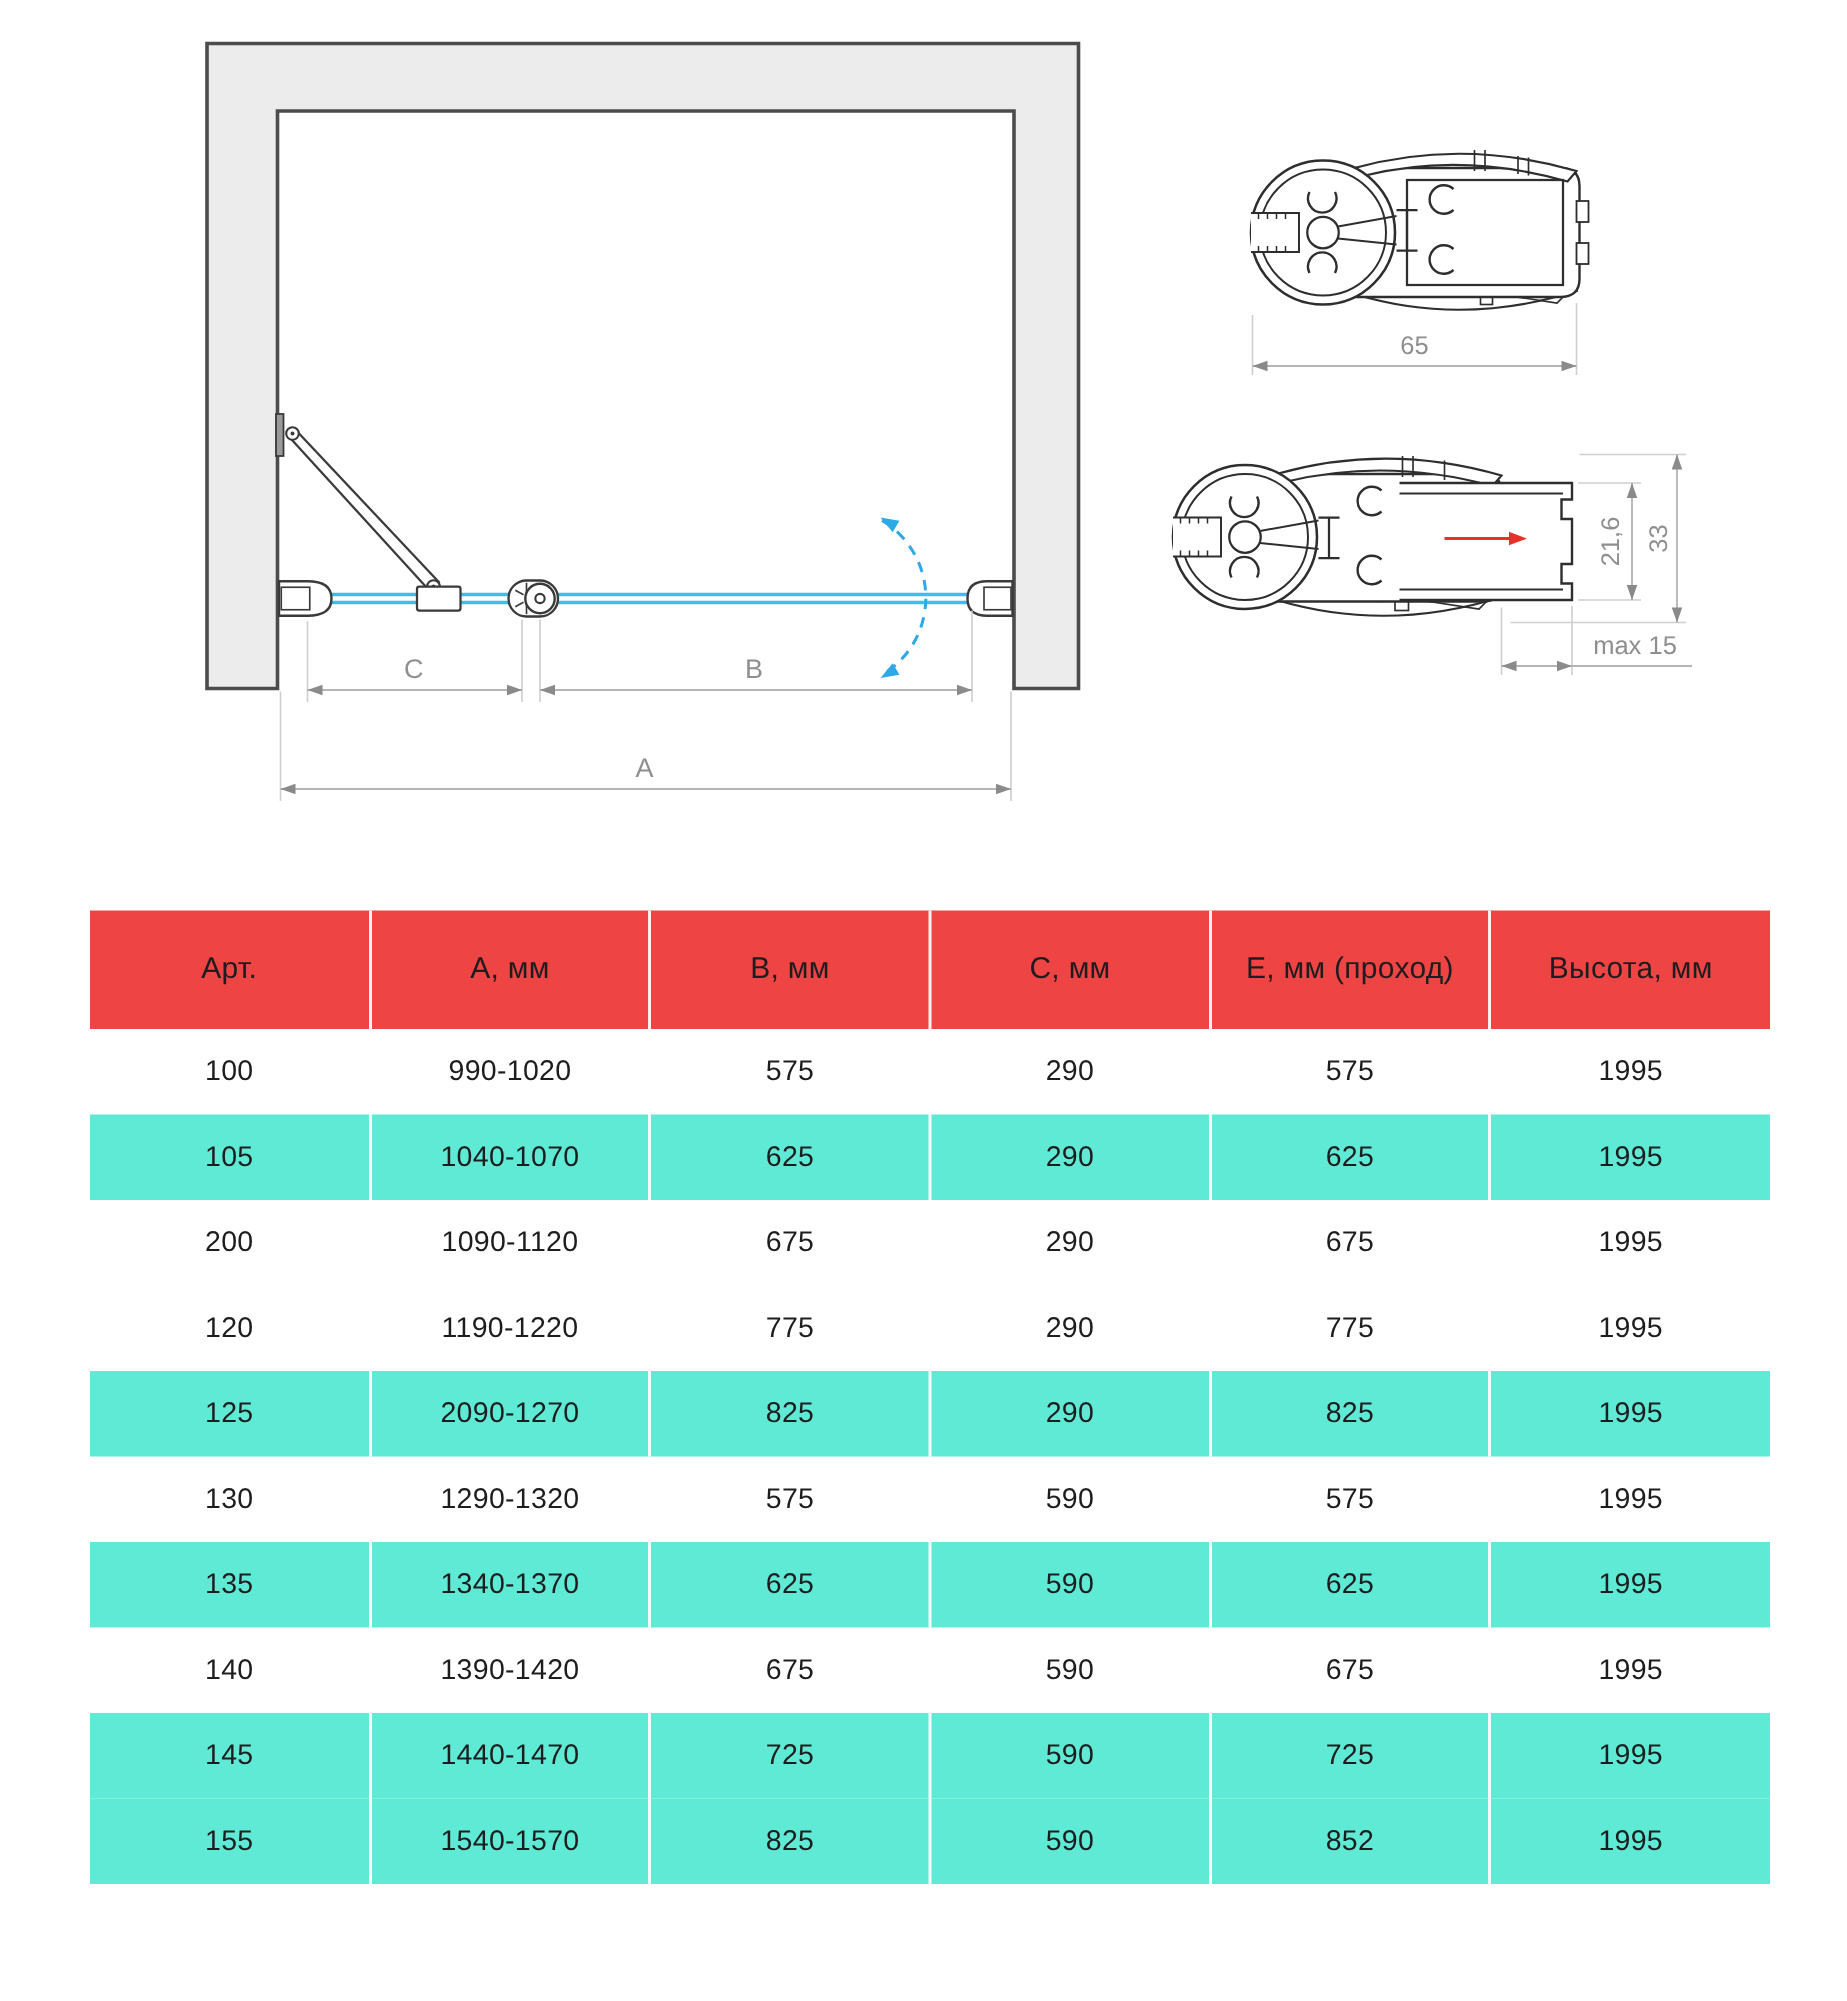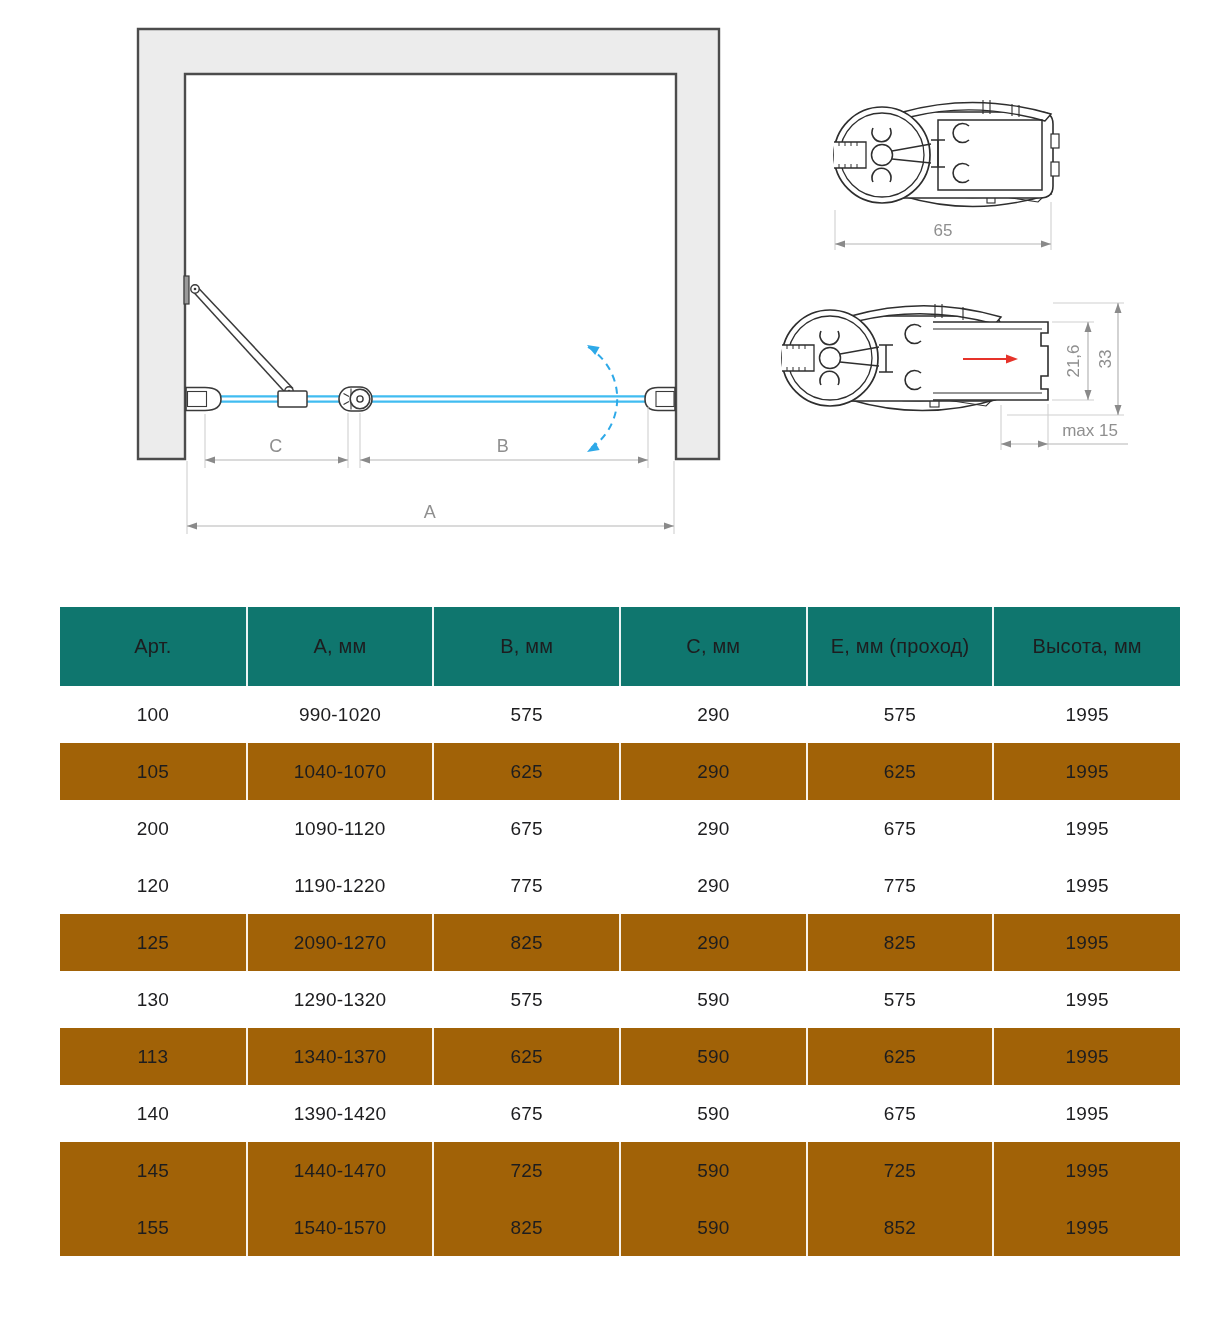--- a/index.html
+++ b/index.html
@@ -3,25 +3,25 @@
 <meta charset="utf-8">
 <style>
   html,body{margin:0;padding:0;background:#fff;}
   .page{position:relative;width:1231px;height:1334px;background:#ffffff;overflow:hidden;
         font-family:"Liberation Sans",sans-serif;}
   svg.drawing{position:absolute;left:0;top:0;display:block;}
   svg .dim-label{font-size:18px;fill:#8f8f8f;font-family:"Liberation Sans",sans-serif;letter-spacing:.5px;}
   svg .dim-label-sm{font-size:17px;fill:#8f8f8f;font-family:"Liberation Sans",sans-serif;}
   .table-wrap{position:absolute;left:60px;top:607px;width:1120px;}
   table.spec{width:100%;border-collapse:collapse;table-layout:fixed;}
-  table.spec thead th{height:77px;background:#0f766e;font-size:20px;font-weight:500;color:#1d1d1f;
+  table.spec thead th{height:77px;background:#ef4444;font-size:20px;font-weight:500;color:#1d1d1f;
         text-align:center;vertical-align:middle;letter-spacing:.2px;}
   table.spec tbody td{height:55px;font-size:19px;font-weight:400;color:#1d1d1f;
         text-align:center;vertical-align:middle;letter-spacing:.2px;}
-  table.spec tbody tr.striped{background:#a16207;}
+  table.spec tbody tr.striped{background:#5eead4;}
   table.spec th + th, table.spec td + td{border-left:2px solid rgba(255,255,255,.92);}
 </style>
 </head>
 <body>
 
 <div class="page">
 
   <svg class="drawing" width="1231" height="580" viewBox="0 0 1231 580">
 
     <g>
@@ -261,21 +261,21 @@
           </tr>
           <tr>
             <td>130</td>
             <td>1290-1320</td>
             <td>575</td>
             <td>590</td>
             <td>575</td>
             <td>1995</td>
           </tr>
           <tr class="striped">
-            <td>113</td>
+            <td>135</td>
             <td>1340-1370</td>
             <td>625</td>
             <td>590</td>
             <td>625</td>
             <td>1995</td>
           </tr>
           <tr>
             <td>140</td>
             <td>1390-1420</td>
             <td>675</td>

